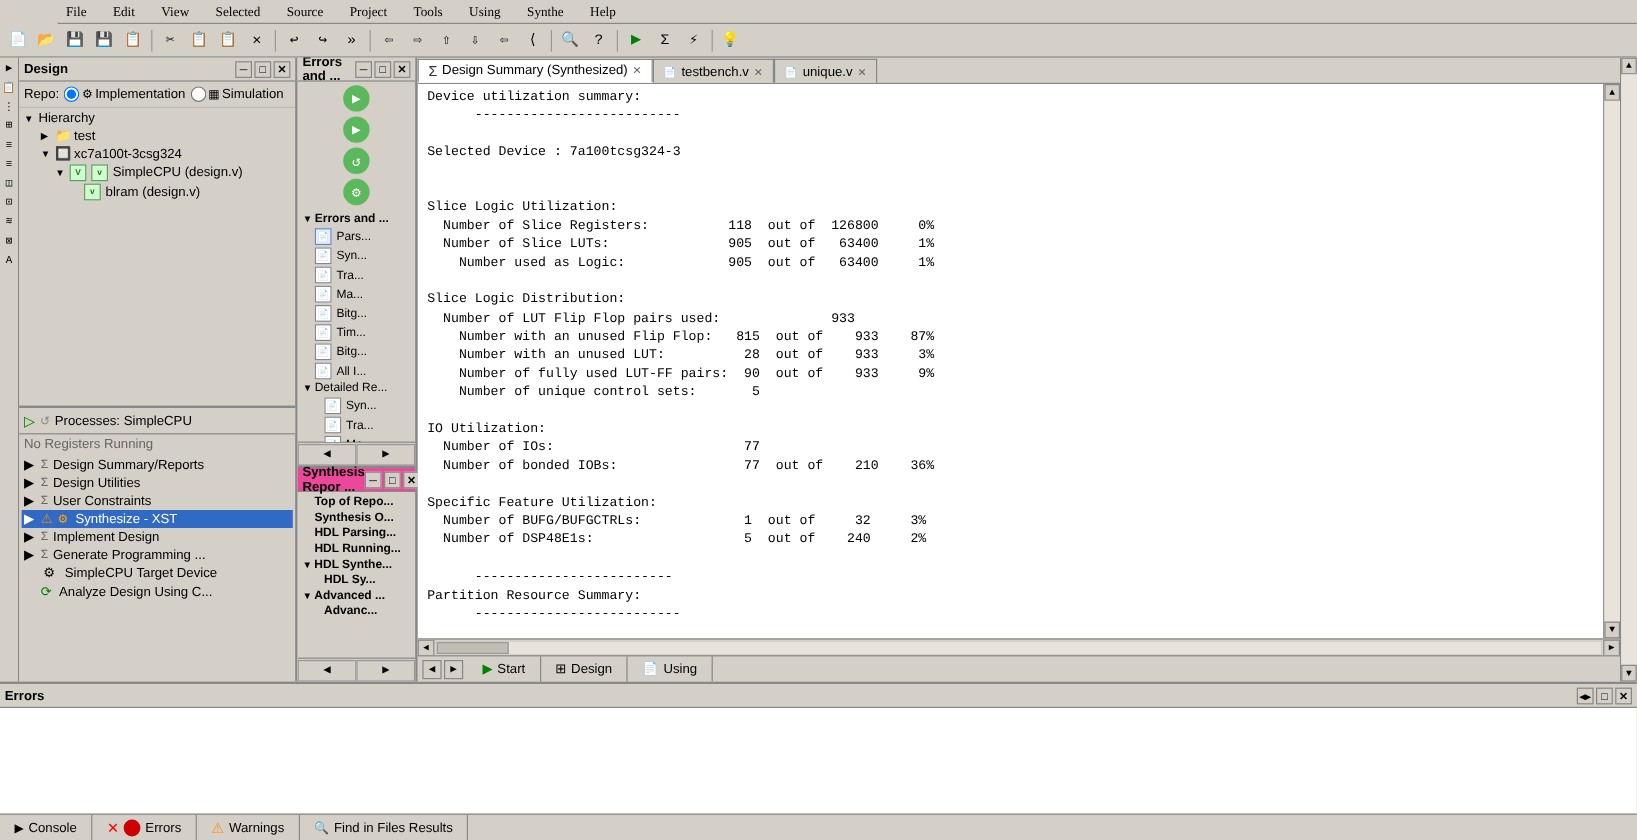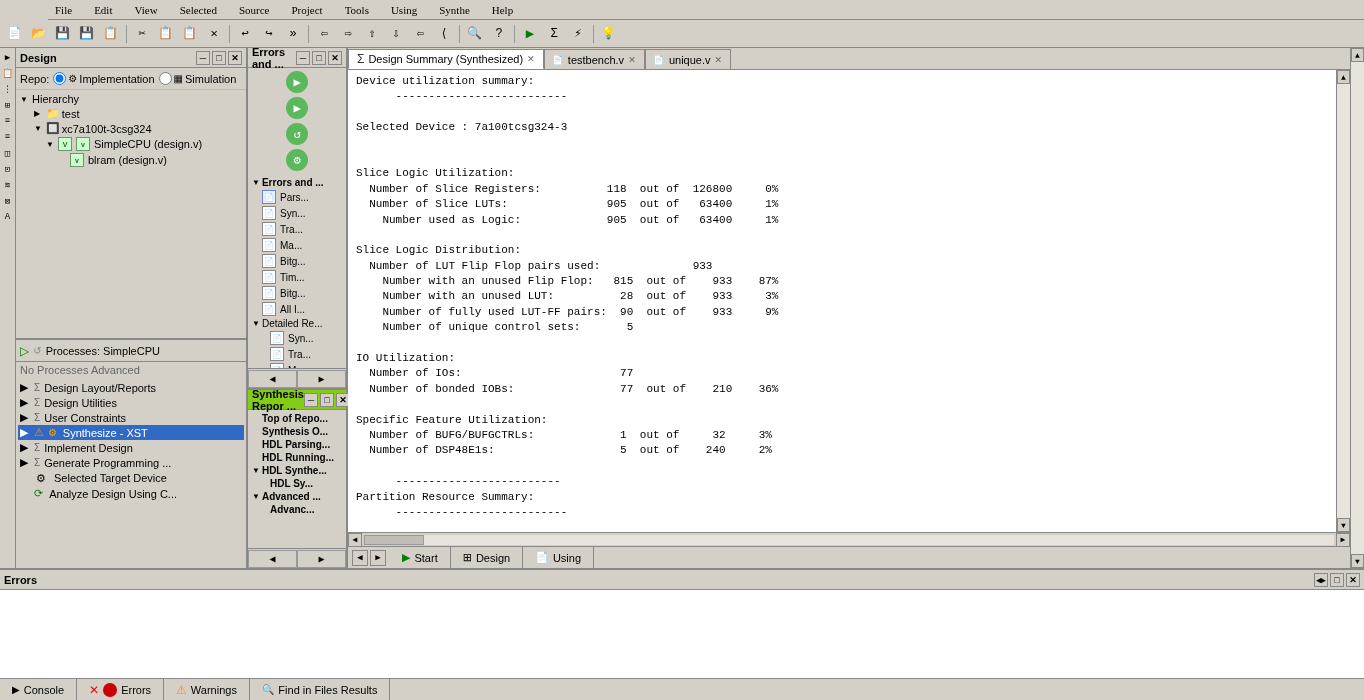--- a/index.html
+++ b/index.html
@@ -50,21 +50,21 @@
     .synth-titlebar { background: #d4d0c8; border-bottom: 1px solid #888; padding: 2px 4px; display: flex; align-items: center; justify-content: space-between; font-family: Arial, sans-serif; font-size: 11px; font-weight: bold; height: 20px; }
     .synth-tree { flex: 1; overflow: auto; padding: 2px; font-family: Arial, sans-serif; font-size: 10px; }
     .synth-item { display: flex; align-items: center; gap: 2px; padding: 1px 2px; cursor: pointer; white-space: nowrap; }
     .synth-indent { display: inline-block; width: 8px; }
     .synth-expand { font-size: 8px; }
 
     .synth-nav { height: 20px; display: flex; align-items: center; border-top: 1px solid #888; }
     .synth-nav-btn { flex: 1; height: 18px; background: #d4d0c8; border: 1px solid #999; font-size: 10px; cursor: pointer; display: flex; align-items: center; justify-content: center; }
 
     .synth-bottom { height: 180px; border-top: 2px solid #888; display: flex; flex-direction: column; }
-    .synth-bottom-title { background: #84cc16; border-bottom: 1px solid #888; padding: 2px 4px; font-family: Arial, sans-serif; font-size: 11px; font-weight: bold; height: 20px; display: flex; align-items: center; justify-content: space-between; }
+    .synth-bottom-title { background: #ec4899; border-bottom: 1px solid #888; padding: 2px 4px; font-family: Arial, sans-serif; font-size: 11px; font-weight: bold; height: 20px; display: flex; align-items: center; justify-content: space-between; }
     .synth-bottom-tree { flex: 1; overflow: auto; padding: 2px; font-family: Arial, sans-serif; font-size: 10px; font-weight: bold; }
 
     
     .content-area { flex: 1; display: flex; flex-direction: column; overflow: hidden; }
 
     
     .tab-bar { height: 22px; background: #d4d0c8; border-bottom: 1px solid #888; display: flex; align-items: flex-end; overflow: hidden; flex-shrink: 0; }
     .tab { height: 20px; background: #d4d0c8; border: 1px solid #888; border-bottom: none; padding: 2px 8px; cursor: pointer; display: flex; align-items: center; gap: 4px; font-family: Arial, sans-serif; font-size: 11px; white-space: nowrap; }
     .tab.active { background: #fff; border-bottom: 1px solid #fff; z-index: 1; }
     .tab-close { font-size: 9px; cursor: pointer; color: #666; }
@@ -231,26 +231,26 @@
         </div>
       </div>
     </div>
 
     <div class="design-panel-bottom">
       <div class="processes-titlebar">
         <span class="run-icon">▷</span>
         <span style="color:#888; font-size:10px;">↺</span>
         <span>Processes: SimpleCPU</span>
       </div>
-      <div style="padding:2px 4px; font-family:Arial,sans-serif; font-size:11px; color:#666;">No Processes Advanced</div>
+      <div style="padding:2px 4px; font-family:Arial,sans-serif; font-size:11px; color:#666;">No Registers Running</div>
       <div class="processes-list">
         <div class="proc-item">
           <span style="display:inline-block;width:10px;">▶</span>
           <span class="sigma-icon">Σ</span>
-          <span>Design Layout/Reports</span>
+          <span>Design Summary/Reports</span>
         </div>
         <div class="proc-item">
           <span style="display:inline-block;width:10px;">▶</span>
           <span class="sigma-icon">Σ</span>
           <span>Design Utilities</span>
         </div>
         <div class="proc-item">
           <span style="display:inline-block;width:10px;">▶</span>
           <span class="sigma-icon">Σ</span>
           <span>User Constraints</span>
@@ -267,21 +267,21 @@
           <span>Implement Design</span>
         </div>
         <div class="proc-item">
           <span style="display:inline-block;width:10px;">▶</span>
           <span class="sigma-icon">Σ</span>
           <span>Generate Programming ...</span>
         </div>
         <div class="proc-item">
           <span style="display:inline-block;width:10px;"> </span>
           <span class="gear-small">⚙</span>
-          <span>Selected Target Device</span>
+          <span>SimpleCPU Target Device</span>
         </div>
         <div class="proc-item">
           <span style="display:inline-block;width:10px;"> </span>
           <span style="color:green; font-size:11px; margin-right:2px;">⟳</span>
           <span>Analyze Design Using C...</span>
         </div>
       </div>
     </div>
   </div>
 

